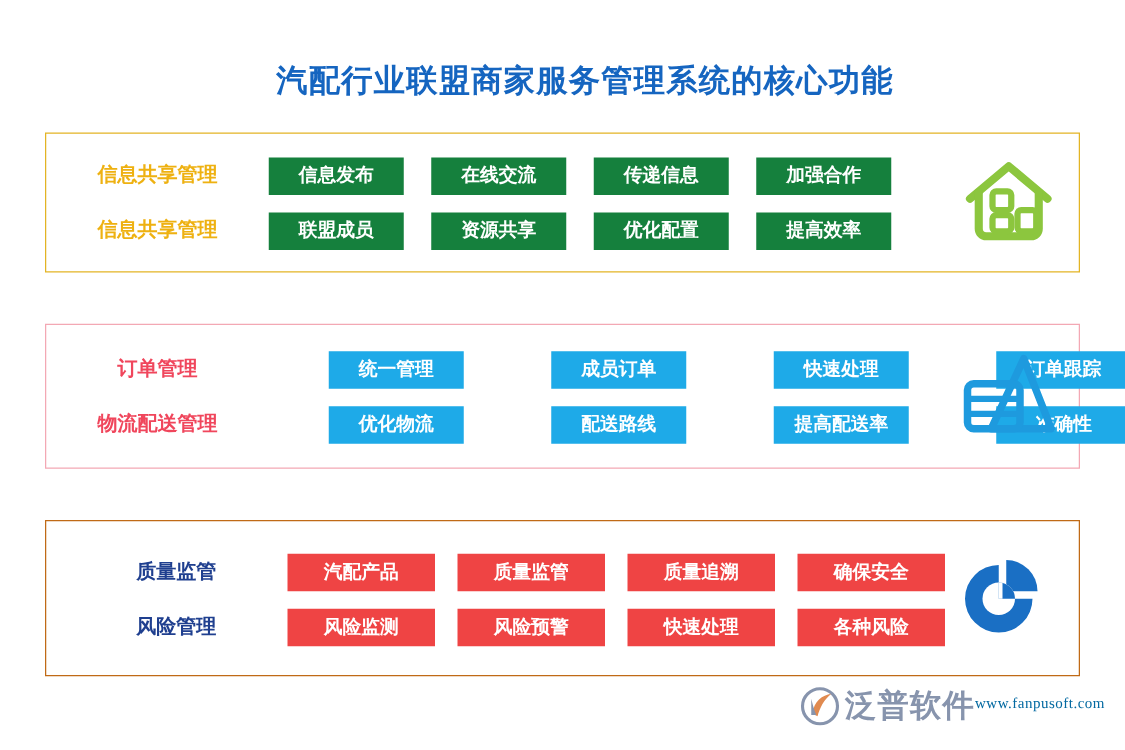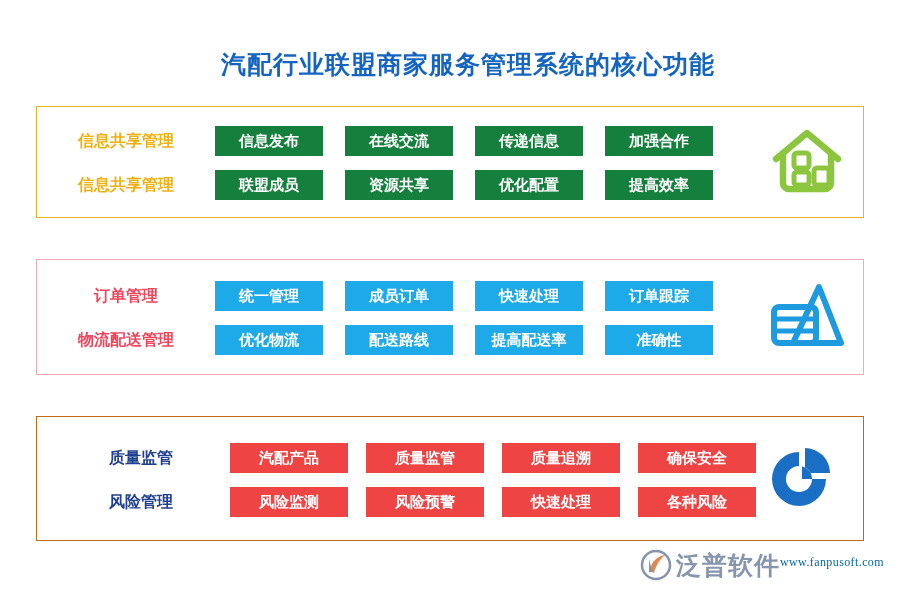--- a/index.html
+++ b/index.html
@@ -108,21 +108,21 @@
   
   #panel-0 .tag { width: 108px; }
   #panel-1 .tag { width: 108px; }
   #panel-2 .tag { width: 118px; margin-right: 18px; }
 
   
   #panel-0 .row-label { color: #eeb111; }
   #panel-0 .tag       { background: #15803d; }
 
   #panel-1 .row-label { color: #f0465c; }
-  #panel-1 .tag       { background: #1eaae8; }
+  #panel-1 .tag       { background: #1eaae8; margin-left: 48px; }
 
   #panel-2 .row-label { color: #1f3f8f; }
   #panel-2 .tag       { background: #ef4444; }
 
   
   .sect-icon {
     position: absolute;
     right: 18px;
     top: 50%;
     transform: translateY(-50%);

